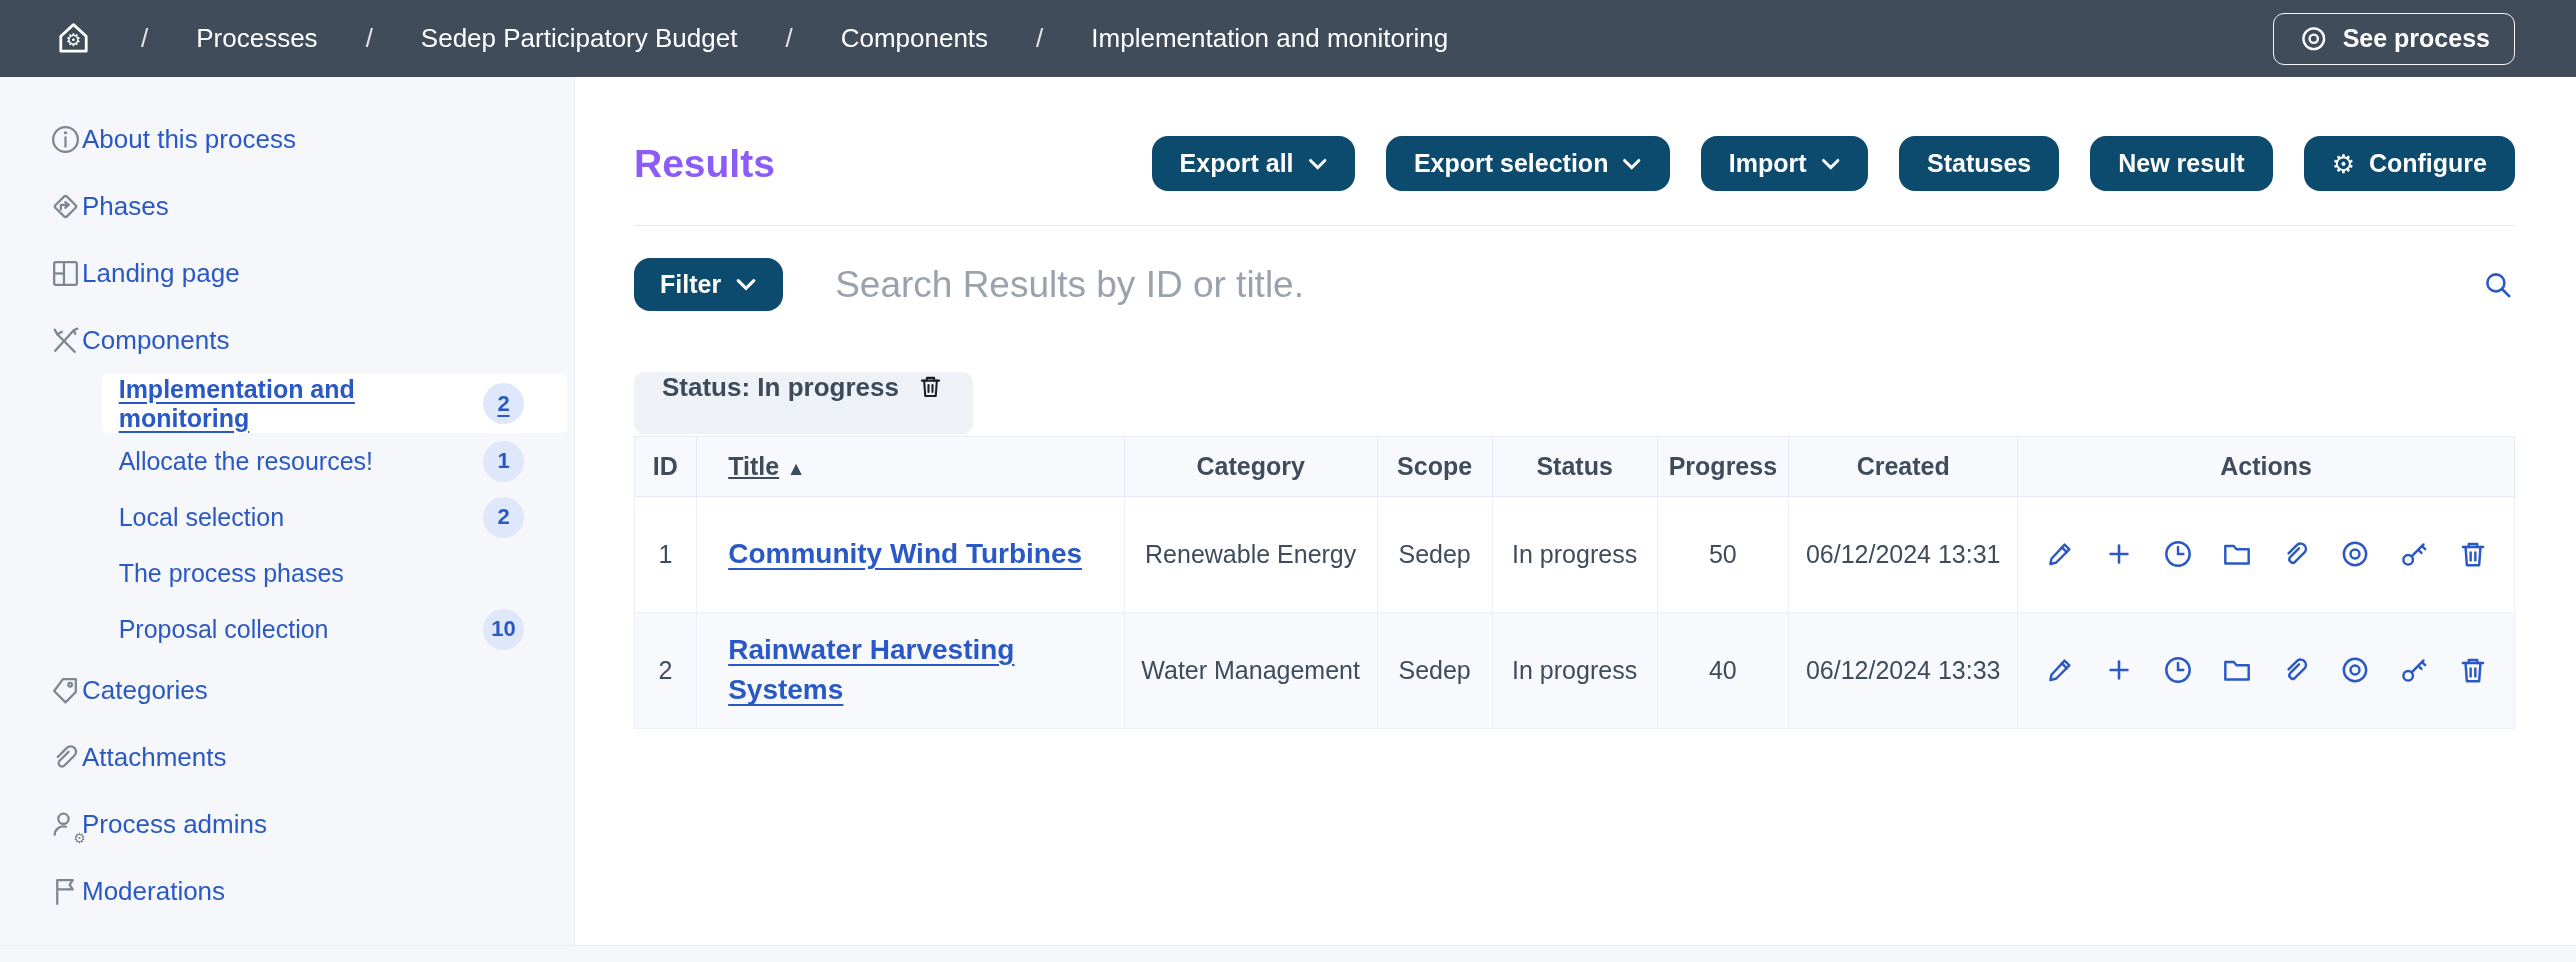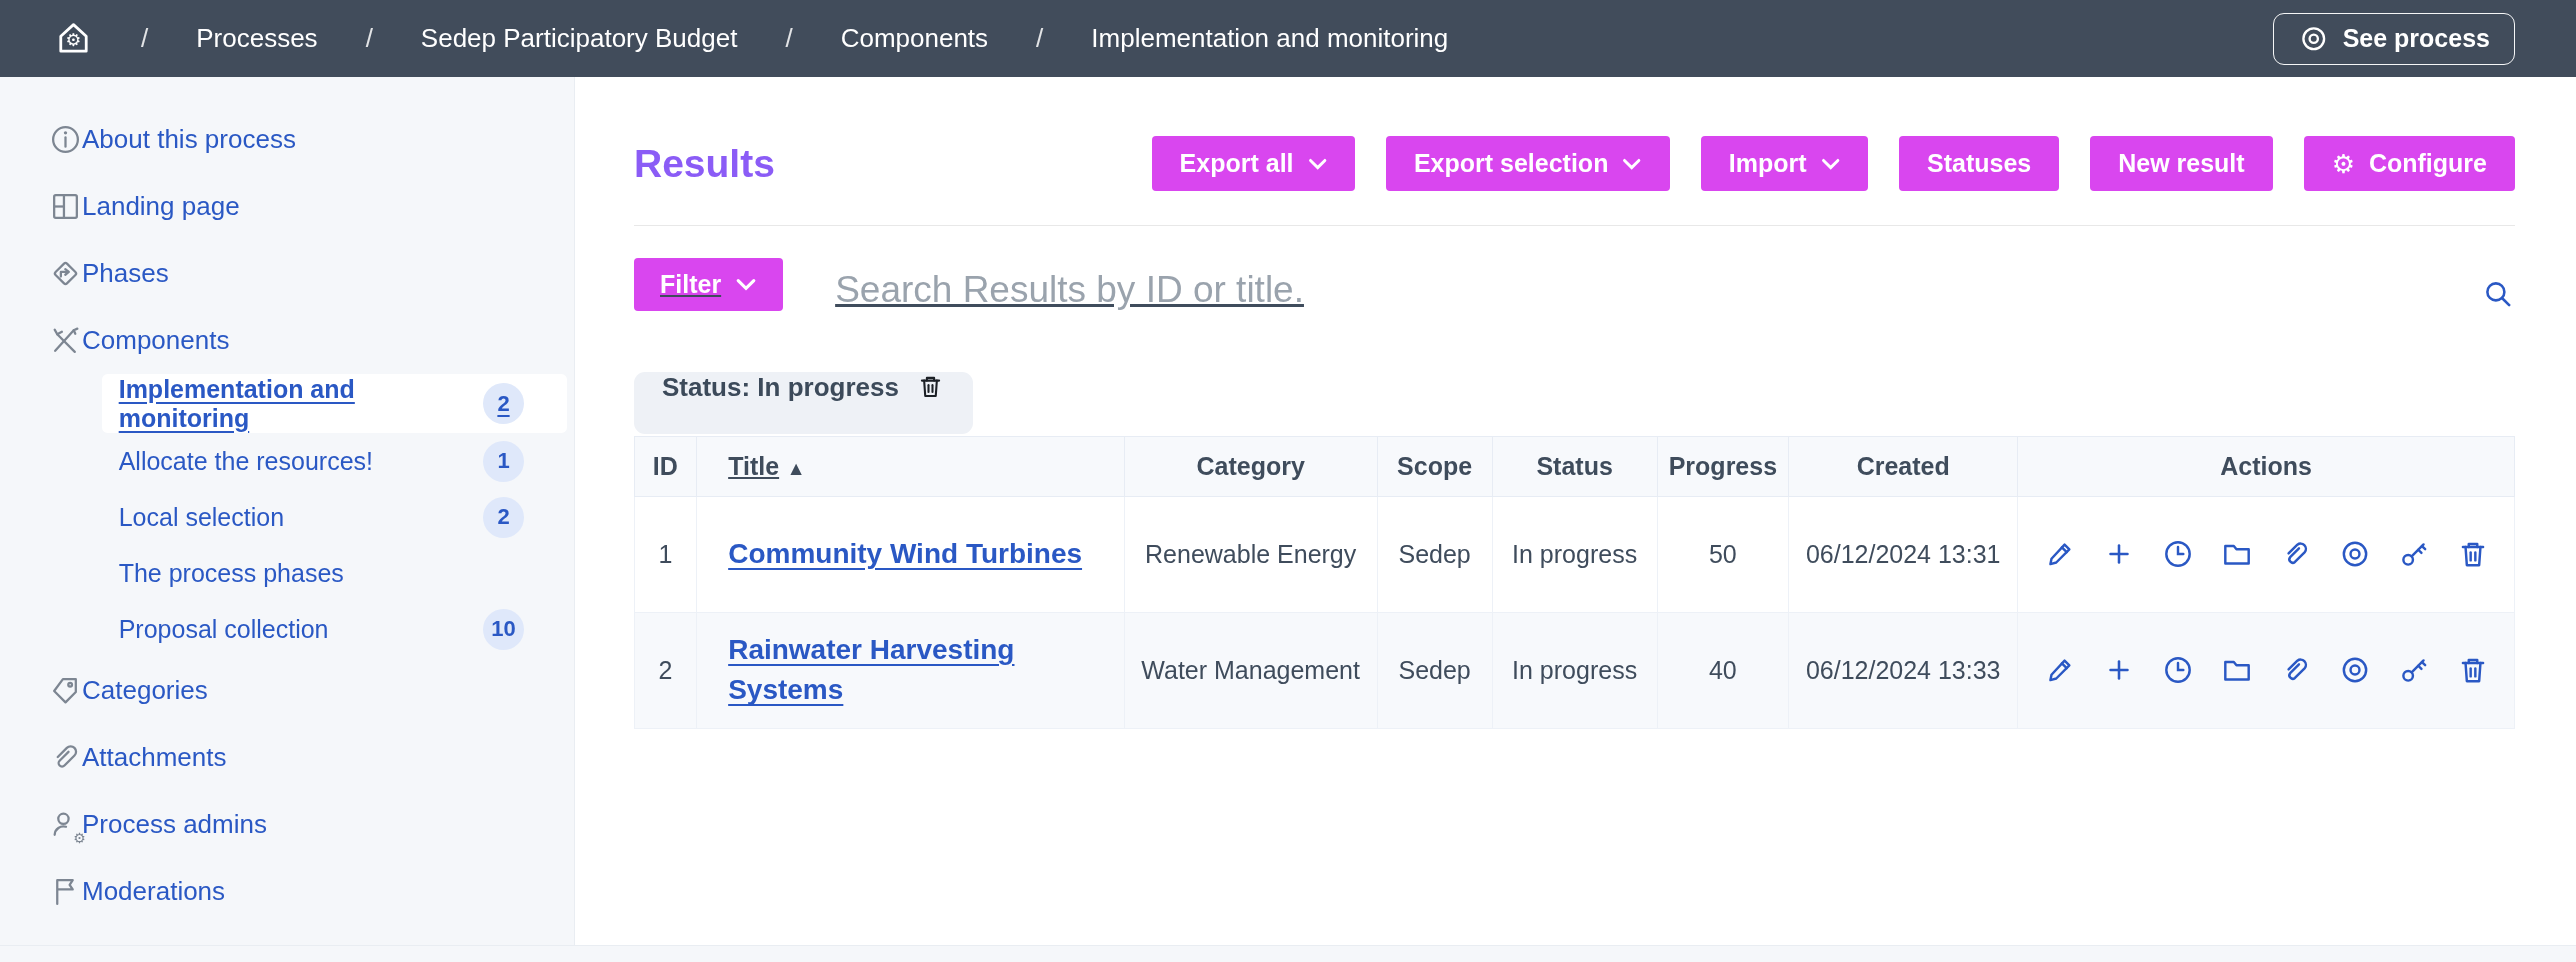--- a/index.html
+++ b/index.html
@@ -65,30 +65,30 @@
     position:absolute; right:-3.7px; bottom:-3.7px; font-size:14px; line-height:1;
     color:#7d8692; font-family:"DejaVu Sans", sans-serif;
   }
 
   
   .main { flex:1; padding:0 61px 0 59px; background:#fff; }
   .results-header { display:flex; align-items:center; margin-top:59px; }
   .results-header h1 { font-size:39px; font-weight:700; color:#8b5cf6; line-height:55px; }
   .btn-row { margin-left:auto; display:flex; gap:31px; }
   .btn {
-    background:#d946ef; color:#fff; border:none; border-radius:4px;
+    background:#0c4a6e; color:#fff; border:none; border-radius:16px;
     height:55px; padding:0 28px; font-size:25px; font-weight:700;
     display:flex; align-items:center; gap:14px; cursor:pointer;
     font-family:"Liberation Sans", sans-serif;
   }
   .btn .gear-glyph { font-size:26px; line-height:1; font-family:"DejaVu Sans", sans-serif; }
 
   .divider { border-bottom:0.9px solid #e8e8e8; margin-top:34px; }
 
-  .filter-row { display:flex; align-items:flex-end; margin-top:32px;text-decoration:underline; }
+  .filter-row { display:flex; align-items:center; margin-top:32px; }
   .btn-filter { height:53px; padding:0 26px; }
   .search-input {
     flex:1; margin-left:52px; border:none; outline:none; background:transparent;
     font-size:37px; color:#0c4a6e; font-family:"Liberation Sans", sans-serif;
   }
   .search-input::placeholder { color:#9aa3ad; opacity:1; }
   .search-btn { background:none; border:none; cursor:pointer; padding:0; display:flex; }
 
   .chip-row { margin-top:61px; }
   .chip {
@@ -171,38 +171,38 @@
             <circle cx="16" cy="16" r="12"></circle>
               <line x1="16" y1="14" x2="16" y2="23"></line>
               <circle cx="16" cy="9.5" r="1.6" fill="currentColor" stroke="none"></circle>
           </svg>
         </span>
         <span class="slabel">About this process</span>
       </a>
 
       <a class="side-item">
         <span class="sicon">
+          <svg viewBox="0 0 32 32" width="33" height="33" fill="none" stroke="currentColor" stroke-width="2.2" stroke-linejoin="round" stroke-linecap="round">
+            <rect x="8.2" y="8.2" width="15.6" height="15.6" rx="2" transform="rotate(45 16 16)"></rect>
+            <path d="M11.5 19 v-4.5 h7"></path>
+              <path d="M15.8 11.8 L19.2 14.5 L15.8 17.2"></path>
+          </svg>
+        </span>
+        <span class="slabel">Phases</span>
+      </a>
+
+      <a class="side-item">
+        <span class="sicon">
           <svg viewBox="0 0 32 32" width="33" height="33" fill="none" stroke="currentColor" stroke-width="2.2" stroke-linejoin="round">
             <rect x="5" y="5" width="22" height="22" rx="1.5"></rect>
               <line x1="14.5" y1="5" x2="14.5" y2="27"></line>
               <line x1="5" y1="16" x2="14.5" y2="16"></line>
           </svg>
         </span>
         <span class="slabel">Landing page</span>
-      </a>
-
-      <a class="side-item">
-        <span class="sicon">
-          <svg viewBox="0 0 32 32" width="33" height="33" fill="none" stroke="currentColor" stroke-width="2.2" stroke-linejoin="round" stroke-linecap="round">
-            <rect x="8.2" y="8.2" width="15.6" height="15.6" rx="2" transform="rotate(45 16 16)"></rect>
-            <path d="M11.5 19 v-4.5 h7"></path>
-              <path d="M15.8 11.8 L19.2 14.5 L15.8 17.2"></path>
-          </svg>
-        </span>
-        <span class="slabel">Phases</span>
       </a>
 
       <a class="side-item">
         <span class="sicon">
           <svg viewBox="0 0 32 32" width="33" height="33" fill="none" stroke="currentColor" stroke-width="2.2" stroke-linecap="round">
             <line x1="8" y1="10" x2="25" y2="27"></line>
               <path d="M8 10 L5.5 5.5 M8 10 L12.5 7.5"></path>
             <line x1="24" y1="6" x2="6" y2="26"></line>
               <path d="M24 6 l3.5 -1.5 M24 6 l1.5 3.5"></path>
           </svg>

